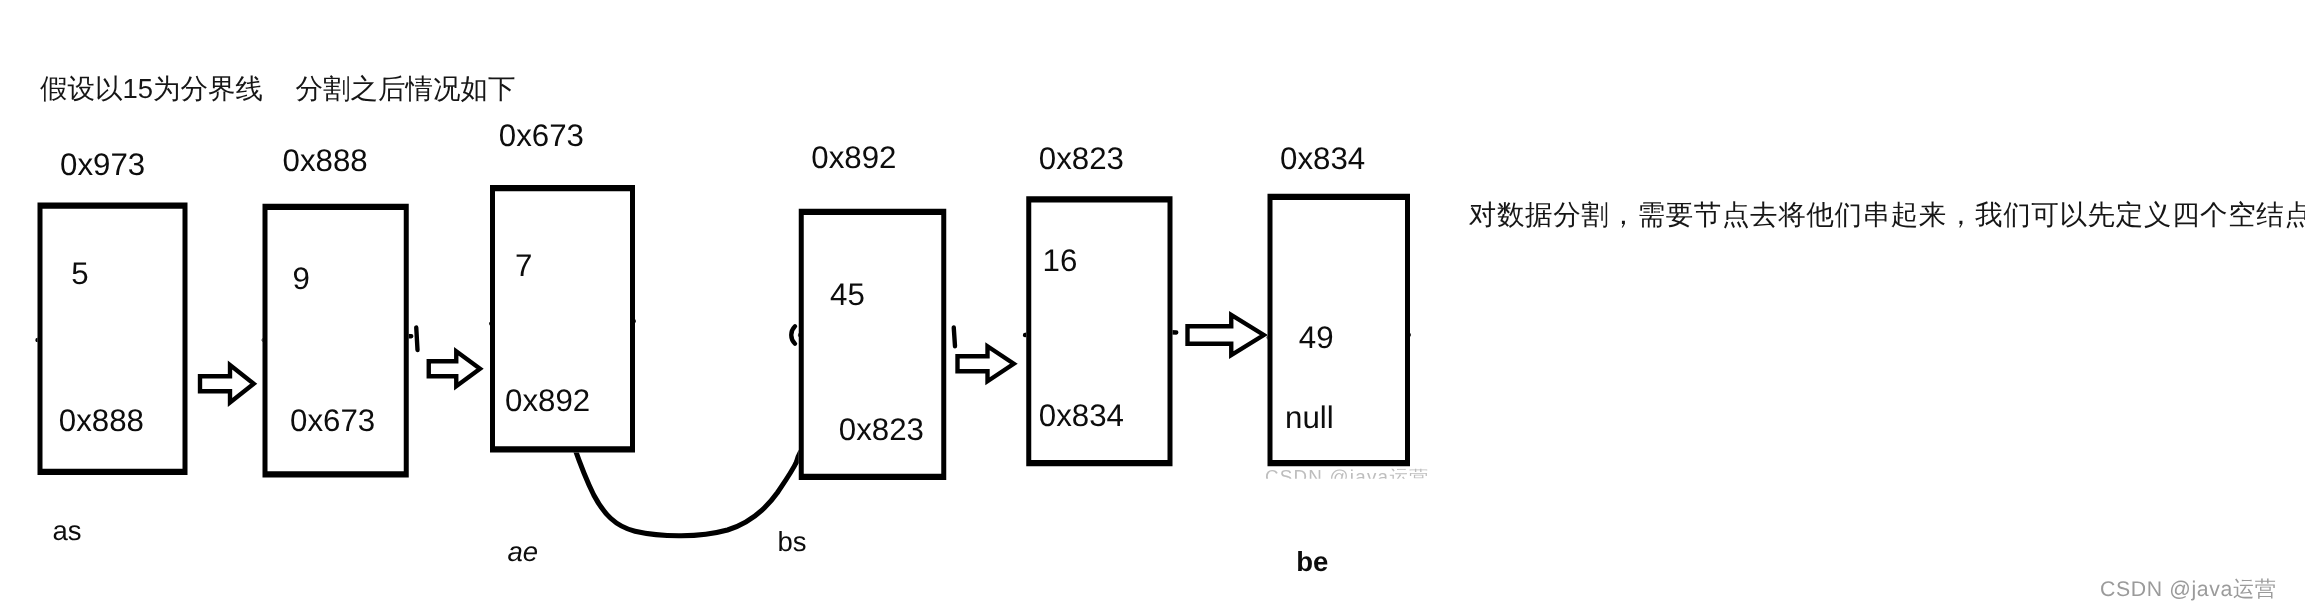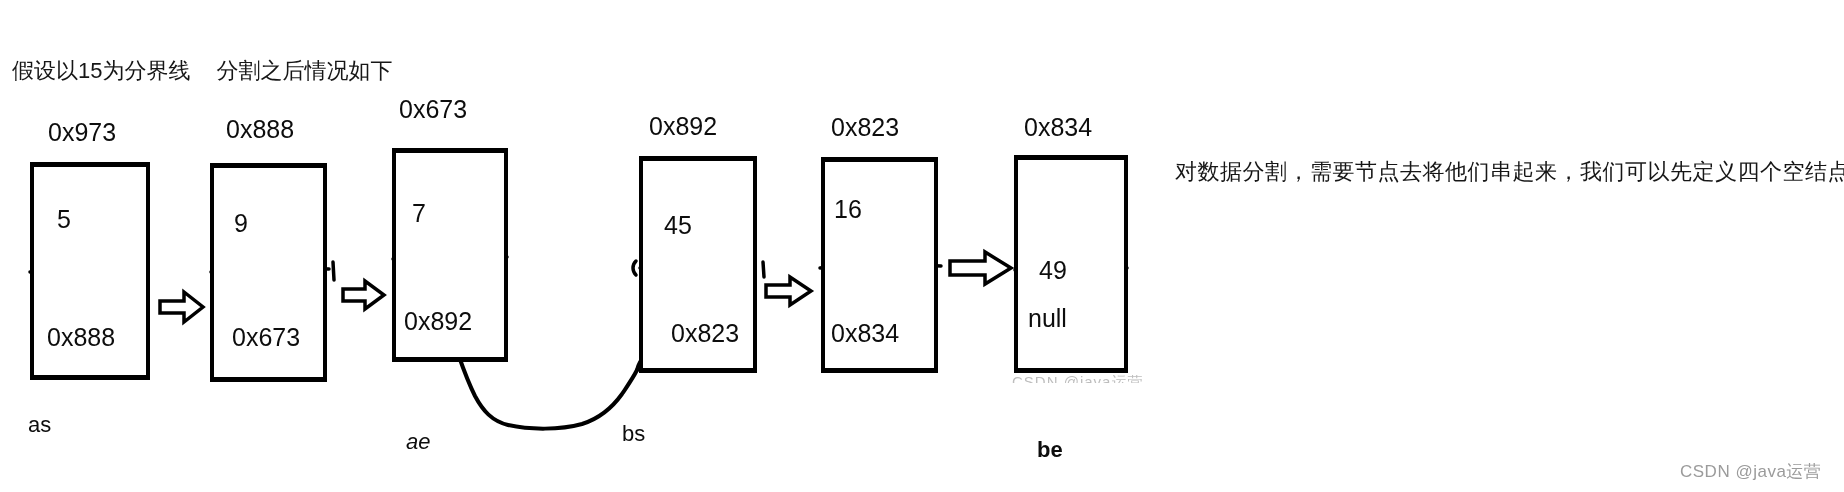--- a/index.html
+++ b/index.html
@@ -51,61 +51,61 @@
       <path d="M766,285 L790,285 L790,277 L811,291 L790,305 L790,297 L766,297 Z"></path>
       <path d="M950,261 L985,261 L985,252 L1011,268 L985,284 L985,275 L950,275 Z"></path>
     </g>
     <g stroke="#000000" stroke-width="4" fill="none" stroke-linecap="round">
       <path d="M456,348 C461,362 466,378 475,396 C483,411 492,421 508,425 C530,430 560,430 582,424 C598,419 612,408 622,394 C628,385 633,378 637,370"></path>
       <path d="M637,370 C640,358 650,349 655,355 C659,361 654,371 646,370 C639,369 640,359 648,356"></path>
       <path d="M654,355 L652,343"></path>
     </g>
   </svg>
 
-  <div class="abs title" style="left:12px;top:56px;">
+  <div class="abs title" style="left:32px;top:56px;">
     <span>假设以15为分界线</span><span class="gap"></span><span>分割之后情况如下</span>
   </div>
 
   <div class="abs addr" style="left:48px;top:118px;">0x973</div>
   <div class="nodebox" style="left:30px;top:162px;width:120px;height:218px;">
     <div class="val" style="left:23px;top:38px;">5</div>
     <div class="next" style="left:13px;top:156px;">0x888</div>
   </div>
-  <div class="abs tag" style="left:28px;top:412px;">as</div>
+  <div class="abs tag" style="left:42px;top:412px;">as</div>
 
   <div class="abs addr" style="left:226px;top:115px;">0x888</div>
   <div class="nodebox" style="left:210px;top:163px;width:117px;height:219px;">
     <div class="val" style="left:20px;top:41px;">9</div>
     <div class="next" style="left:18px;top:155px;">0x673</div>
   </div>
 
   <div class="abs addr" style="left:399px;top:95px;">0x673</div>
   <div class="nodebox" style="left:392px;top:148px;width:116px;height:214px;">
     <div class="val" style="left:16px;top:46px;">7</div>
     <div class="next" style="left:8px;top:154px;">0x892</div>
   </div>
   <div class="abs tag" style="left:406px;top:429px;font-style:italic;">ae</div>
 
   <div class="abs addr" style="left:649px;top:112px;">0x892</div>
-  <div class="nodebox" style="left:639px;top:156px;width:118px;height:217px;">
+  <div class="nodebox" style="left:639px;top:167px;width:118px;height:217px;">
     <div class="val" style="left:21px;top:50px;">45</div>
     <div class="next" style="left:28px;top:158px;">0x823</div>
   </div>
   <div class="abs tag" style="left:622px;top:421px;">bs</div>
 
   <div class="abs addr" style="left:831px;top:113px;">0x823</div>
   <div class="nodebox" style="left:821px;top:157px;width:117px;height:216px;">
     <div class="val" style="left:9px;top:33px;">16</div>
     <div class="next" style="left:6px;top:157px;">0x834</div>
   </div>
 
   <div class="abs addr" style="left:1024px;top:113px;">0x834</div>
   <div class="nodebox" style="left:1014px;top:155px;width:114px;height:218px;">
     <div class="val" style="left:21px;top:52px;margin-top:44px;">49</div>
-    <div class="next" style="left:10px;top:144px;">null</div>
+    <div class="next" style="left:10px;top:160px;">null</div>
   </div>
   <div class="abs tag" style="left:1037px;top:437px;font-weight:bold;">be</div>
 
   <div class="abs note" style="left:1175px;top:157px;">对数据分割，需要节点去将他们串起来，我们可以先定义四个空结点</div>
 
   <div class="abs ghost" style="left:1012px;top:375px;">CSDN @java运营</div>
 
   <div class="abs wm" style="left:1680px;top:460px;">CSDN @java运营</div>
 
 </div>

